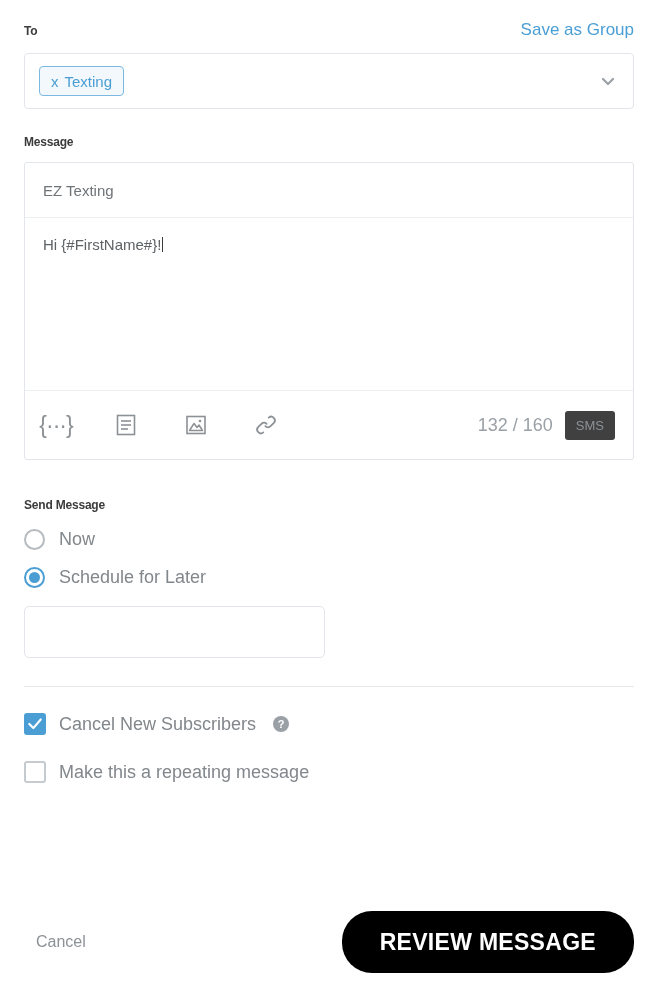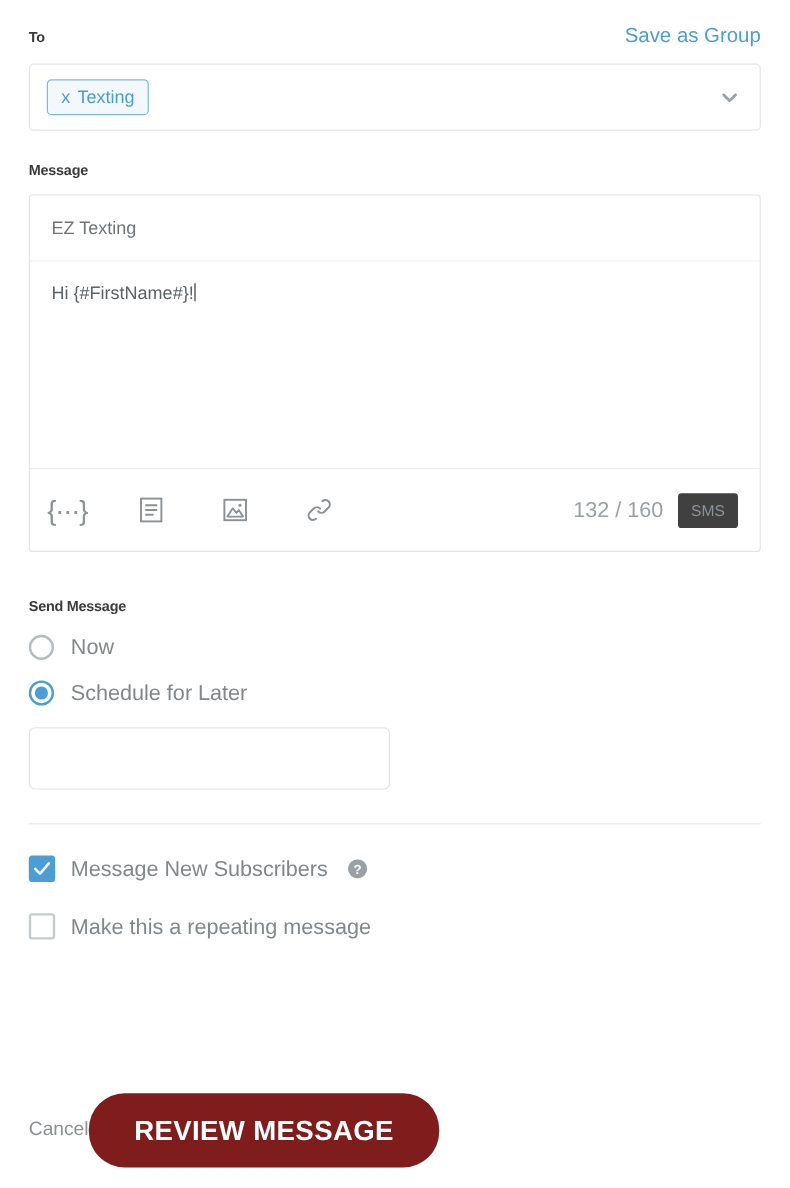--- a/index.html
+++ b/index.html
@@ -213,32 +213,33 @@
   .check-label { font-size: 18px; color: #82878c; }
   .help-icon {
     width: 16px; height: 16px;
     margin-left: 4px;
     cursor: pointer;
   }
 
   
   .footer {
     position: absolute;
-    left: 24px; right: 24px;
+    left: 36px; right: 24px;
     bottom: 17px;
     display: flex;
     align-items: center;
+    justify-content: space-between;
   }
   .cancel-link {
     font-size: 16px;
     color: #8c9196;
     cursor: pointer;
   }
   .review-btn {
-    background: #7f1d1d;
+    background: #000000;
     color: #fff;
     border: none;
     border-radius: 30px;
     height: 62px;
     padding: 0 38px;
     font-size: 23px;
     font-weight: bold;
     letter-spacing: 0.3px;
     font-family: "Liberation Sans", sans-serif;
     cursor: pointer;
@@ -328,21 +329,21 @@
   <div class="schedule-input"></div>
 
   <div class="divider"></div>
 
   <div class="check-row">
     <span class="checkbox checked">
       <svg viewBox="0 0 22 22" width="18" height="18" style="position:absolute;left:0;top:0" aria-hidden="true">
         <path d="M4 11 L9 16 L18 5.5" fill="none" stroke="#ffffff" stroke-width="2.6" stroke-linecap="round" stroke-linejoin="round"></path>
       </svg>
     </span>
-    <span class="check-label">Message New Subscribers</span>
+    <span class="check-label">Cancel New Subscribers</span>
     <span class="help-icon">
       <svg viewBox="0 0 16 16" width="16" height="16" aria-hidden="true">
         <circle cx="8" cy="8" r="8" fill="#9aa0a6"></circle>
         <text x="8" y="12" font-size="11" font-family="Liberation Sans, sans-serif" fill="#ffffff" text-anchor="middle" font-weight="bold">?</text>
       </svg>
     </span>
   </div>
 
   <div class="check-row">
     <span class="checkbox"></span>

